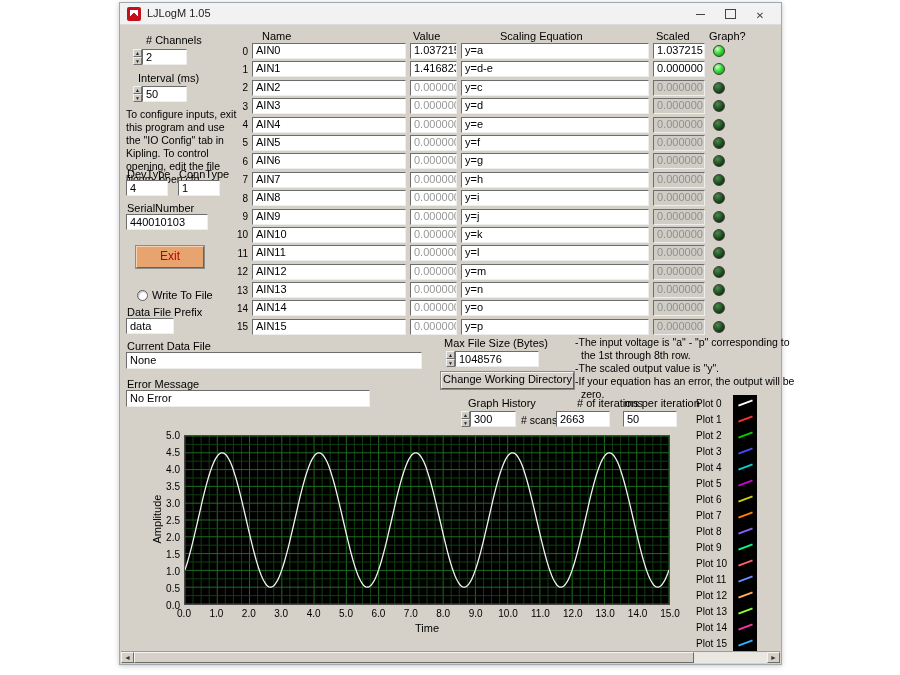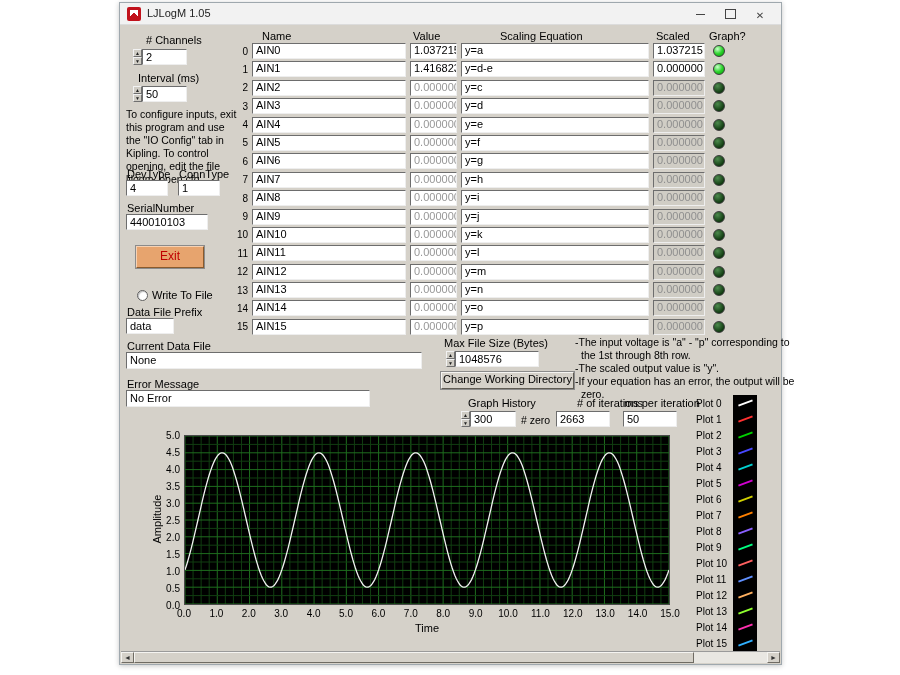--- a/index.html
+++ b/index.html
@@ -296,21 +296,21 @@
     <div class="note-line">-The scaled output value is "y".</div>
     <div class="note-line">-If your equation has an error, the output will be zero.</div>
   </div>
 
   <div class="label" style="left:348px; top:394px;">Graph History</div>
   <span class="spin" style="left:341px; top:408px;">
       <span class="up"></span>
       <span class="dn"></span>
     </span>
   <div class="field" style="left:350px; top:408px; width:46px;">300</div>
-  <div class="label small" style="left:401px; top:411px;"># zero</div>
+  <div class="label small" style="left:401px; top:411px;"># scans</div>
 
   <div class="label" style="left:437px; top:394px;margin-left:20px;"># of iterations</div>
   <div class="field" style="left:436px; top:408px; width:54px;">2663</div>
 
   <div class="label" style="left:504px; top:394px;">ms per iteration</div>
   <div class="field" style="left:503px; top:408px; width:54px;">50</div>
 
   <div class="axis-title" style="left:7px; top:510px; width:60px; text-align:center; transform:rotate(-90deg);">Amplitude</div>
   <div style="position:absolute; left:30px; top:432px; width:30px; height:172px;">
       <div class="ytick" style="top: -5px; left: 0px;">5.0</div>

